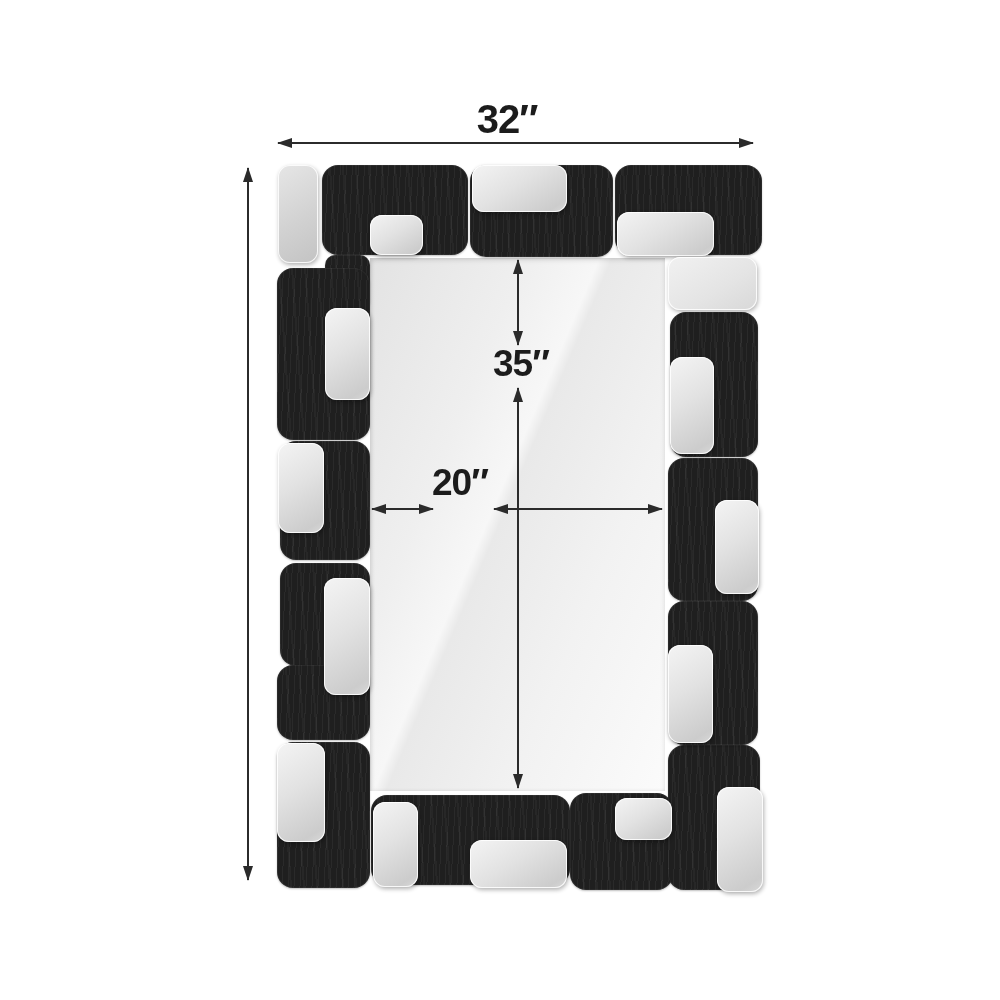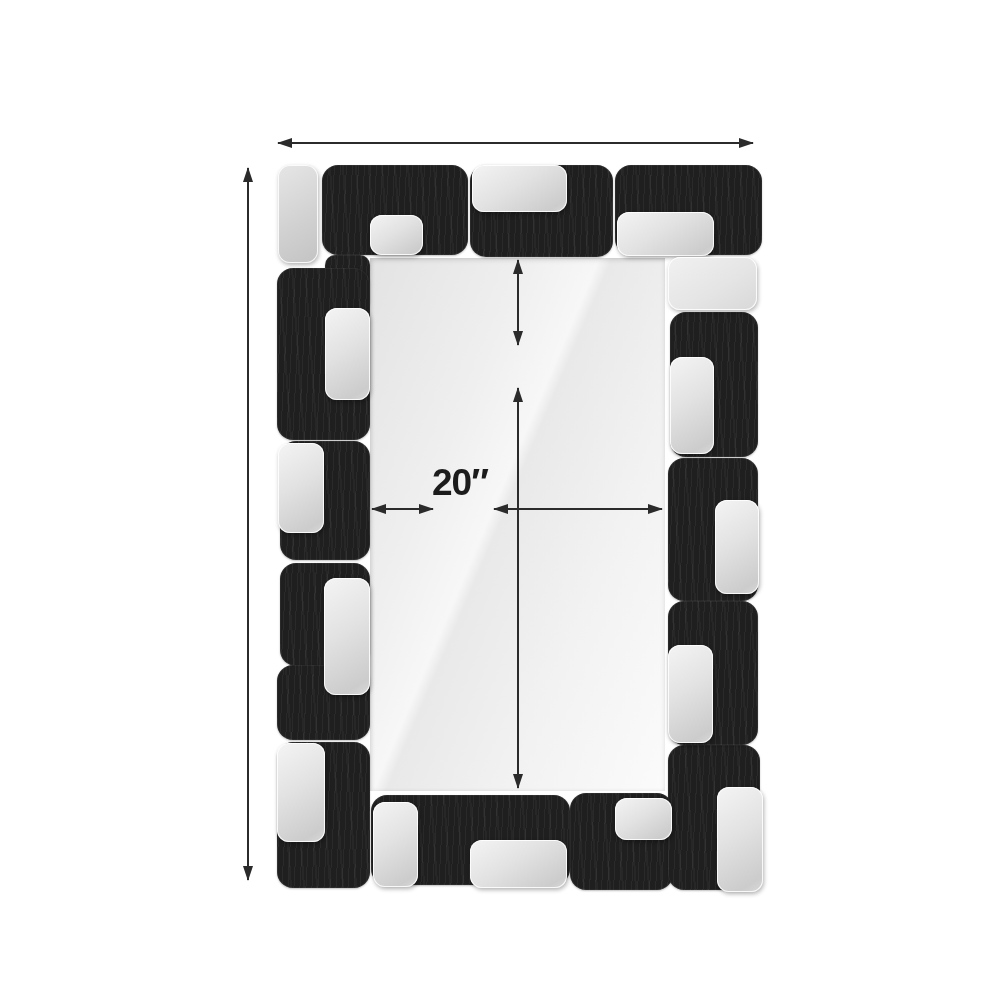--- a/index.html
+++ b/index.html
@@ -76,30 +76,32 @@
   <div class="slv" style="left:668px;top:645px;width:45px;height:98px;"></div>
   <div class="slv" style="left:373px;top:802px;width:45px;height:85px;"></div>
   <div class="slv" style="left:470px;top:840px;width:97px;height:48px;"></div>
   <div class="slv" style="left:615px;top:798px;width:57px;height:42px;"></div>
   <div class="slv" style="left:717px;top:787px;width:46px;height:105px;"></div>
 
   <div class="dim dim-h" style="left:278px;top:142px;width:475px;">
     <span class="ah al"></span>
     <span class="ah ar"></span>
   </div>
+  <div class="lbl lbl-lg" style="left:447px;top:98px;width:120px;">32″</div>
 
   <div class="dim dim-v" style="left:247px;top:168px;height:712px;">
     <span class="ah at"></span>
     <span class="ah ab"></span>
   </div>
 
   <div class="dim dim-v" style="left:517px;top:260px;height:85px;">
     <span class="ah at"></span>
     <span class="ah ab"></span>
   </div>
+  <div class="lbl lbl-md" style="left:461px;top:345px;width:120px;">35″</div>
   <div class="dim dim-v" style="left:517px;top:388px;height:400px;">
     <span class="ah at"></span>
     <span class="ah ab"></span>
   </div>
 
   <div class="dim dim-h" style="left:372px;top:508px;width:61px;">
     <span class="ah al"></span>
     <span class="ah ar"></span>
   </div>
   <div class="lbl lbl-md" style="left:400px;top:464px;width:120px;">20″</div>

